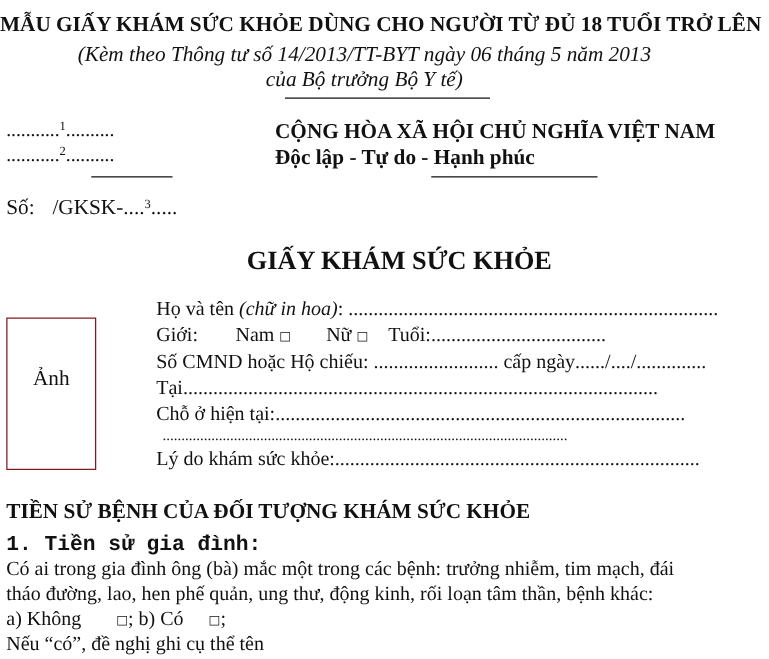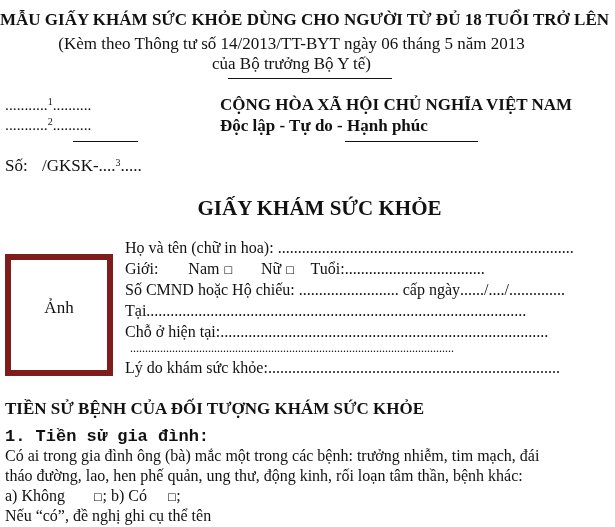--- a/index.html
+++ b/index.html
@@ -1,29 +1,29 @@
 <!DOCTYPE html>
 <html><head>
 <meta charset="utf-8">
 <style>
   html, body { margin: 0; padding: 0; background: #ffffff; }
   body { width: 615px; height: 527px; position: relative; overflow: hidden;
          font-family: "Liberation Serif", "DejaVu Serif", serif; color: #111; }
   .abs { position: absolute; white-space: nowrap; }
   .b { font-weight: bold; }
-  .i { }
+  .i { font-style: italic; }
   .c { left: 0; width: 583px; text-align: center; }
   .t17 { font-size: 17px; }
   .t16 { font-size: 16px; }
   .t15 { font-size: 15.5px; }
   .t20 { font-size: 21px; }
   .rule { position: absolute; height: 1px; background: #111; }
   sup { font-size: 10px; vertical-align: 5px; line-height: 0; }
-  .photo { position: absolute; left: 5px; top: 254px; width: 108px; height: 122px;
-           border: 6px solid #7f1d1d; box-sizing: border-box; text-align: center;
+  .photo { position: absolute; left: 5px; top: 254px; width: 72px; height: 122px;
+           border: 1px solid #7f1d1d; box-sizing: border-box; text-align: center;
            font-size: 17px; line-height: 20px; }
   .photo .inner { position: absolute; top: 38px; left: 0; width: 100%; }
   .box { font-family: "DejaVu Sans", sans-serif; font-size: 10px; vertical-align: 1px; }
   .field { display: inline-block; }
 </style>
 </head>
 <body>
 
 <div class="abs c b t17" style="top:10px;">MẪU GIẤY KHÁM SỨC KHỎE DÙNG CHO NGƯỜI TỪ ĐỦ 18 TUỔI TRỞ LÊN</div>
 <div class="abs c i t17" style="top:34px;">(Kèm theo Thông tư số 14/2013/TT-BYT ngày 06 tháng 5 năm 2013</div>

